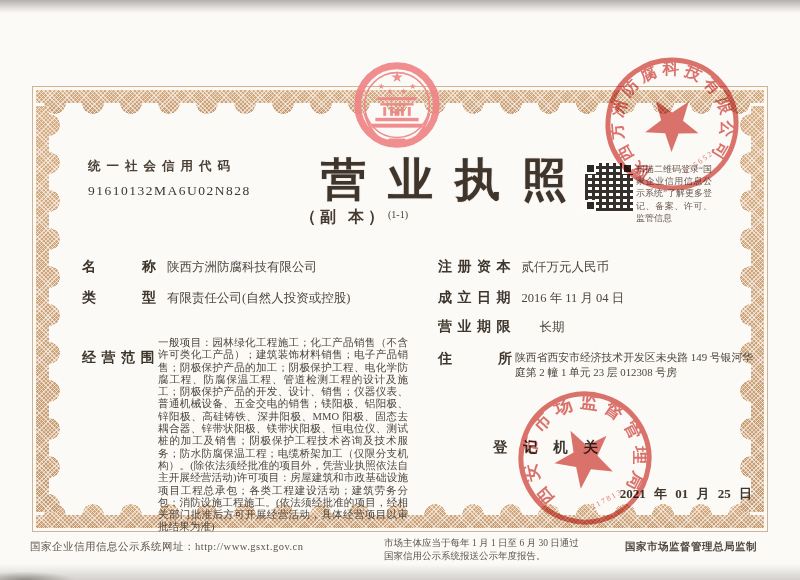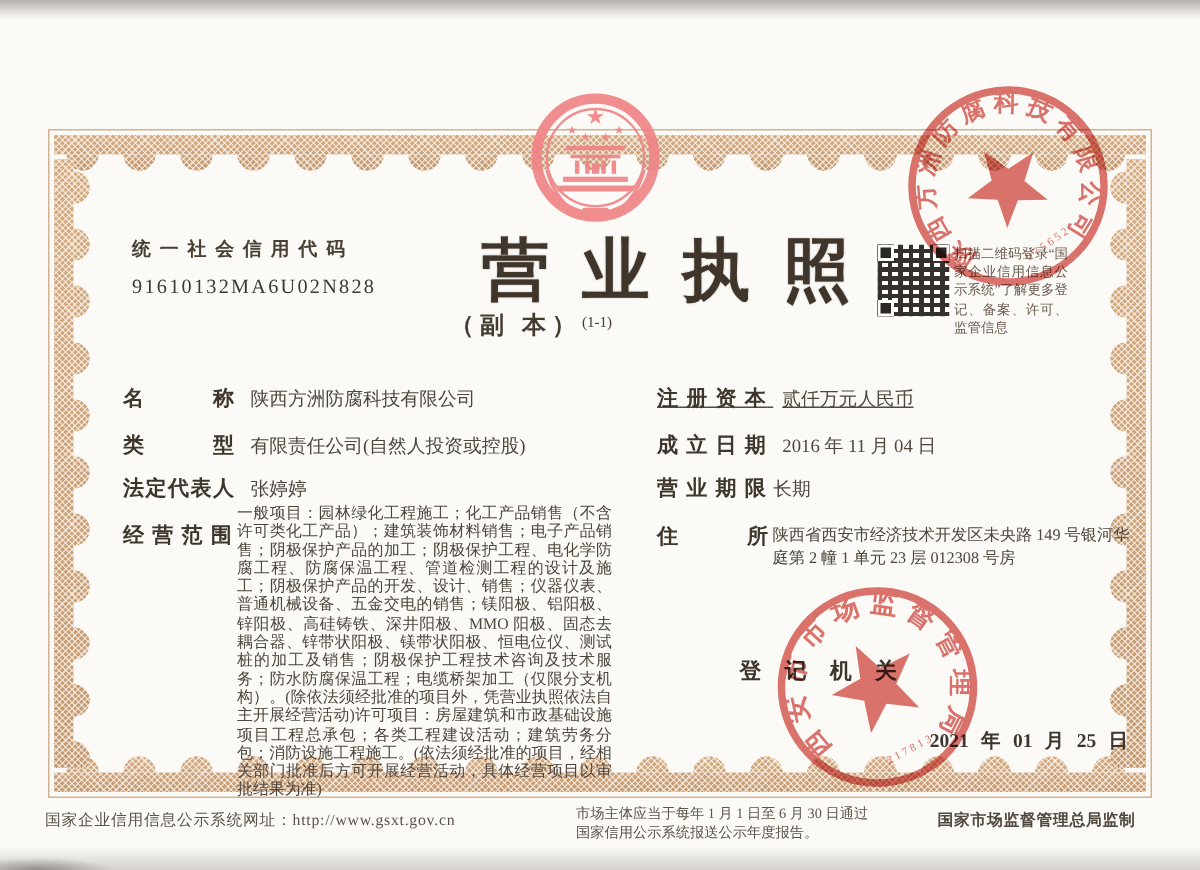--- a/index.html
+++ b/index.html
@@ -166,40 +166,36 @@
   </div>
 
   <div class="field" style="left:82px;top:288px;">
     <span class="flabel">类　　　型</span>
     <span class="fvalue" style="margin-left:6px;">有限责任公司(自然人投资或控股)</span>
   </div>
   <div class="field" style="left:82px;top:257px;">
     <span class="flabel">名　　　称</span>
     <span class="fvalue" style="margin-left:6px;">陕西方洲防腐科技有限公司</span>
   </div>
-  <div class="field" style="left:82px;top:317px;">
-    <span class="flabel">法定代表人</span>
-    <span class="fvalue" style="margin-left:6px;">张婷婷</span>
-  </div>
   <div class="field" style="left:82px;top:348px;">
     <span class="flabel">经 营 范 围</span>
   </div>
   <div class="scope-text">一般项目：园林绿化工程施工；化工产品销售（不含许可类化工产品）；建筑装饰材料销售；电子产品销售；阴极保护产品的加工；阴极保护工程、电化学防腐工程、防腐保温工程、管道检测工程的设计及施工；阴极保护产品的开发、设计、销售；仪器仪表、普通机械设备、五金交电的销售；镁阳极、铝阳极、锌阳极、高硅铸铁、深井阳极、MMO 阳极、固态去耦合器、锌带状阳极、镁带状阳极、恒电位仪、测试桩的加工及销售；阴极保护工程技术咨询及技术服务；防水防腐保温工程；电缆桥架加工（仅限分支机构）。(除依法须经批准的项目外，凭营业执照依法自主开展经营活动)许可项目：房屋建筑和市政基础设施项目工程总承包；各类工程建设活动；建筑劳务分包；消防设施工程施工。(依法须经批准的项目，经相关部门批准后方可开展经营活动，具体经营项目以审批结果为准)</div>
 
-  <div class="field" style="left:438px;top:257px;text-decoration:underline;">
+  <div class="field" style="left:438px;top:257px;">
     <span class="flabel">注 册 资 本</span>
     <span class="fvalue" style="margin-left:6px;">贰仟万元人民币</span>
   </div>
   <div class="field" style="left:438px;top:288px;">
     <span class="flabel">成 立 日 期</span>
     <span class="fvalue" style="margin-left:6px;">2016 年 11 月 04 日</span>
   </div>
   <div class="field" style="left:438px;top:317px;">
     <span class="flabel">营 业 期 限</span>
-    <span class="fvalue" style="margin-left:0;">长期</span>
+    <span class="fvalue" style="margin-left:24px;">长期</span>
   </div>
   <div class="field" style="left:438px;top:349px;">
     <span class="flabel">住　　　所</span>
   </div>
   <div class="addr-text">陕西省西安市经济技术开发区未央路 149 号银河华庭第 2 幢 1 单元 23 层 012308 号房</div>
 
   <div class="reg-label">登 记 机 关</div>
   <div class="issue-date">2021 年 01 月 25 日</div>
 
   <div class="qr">

